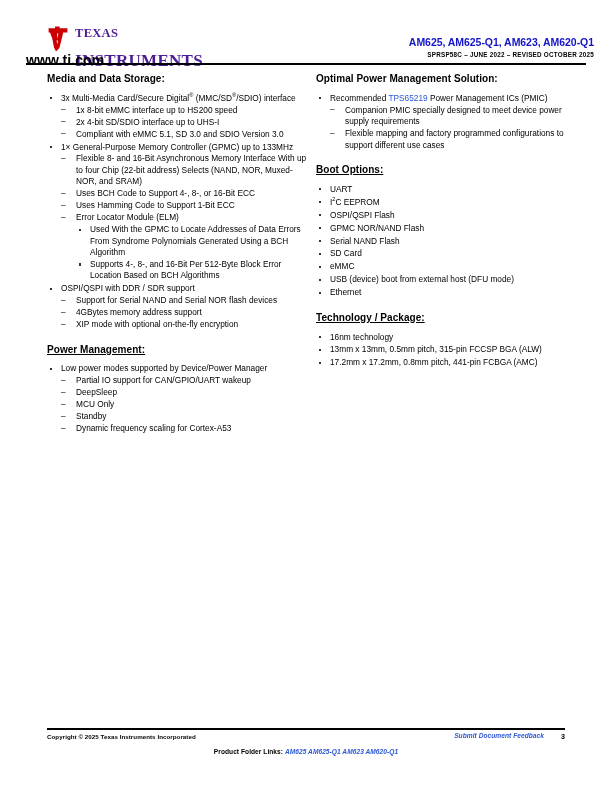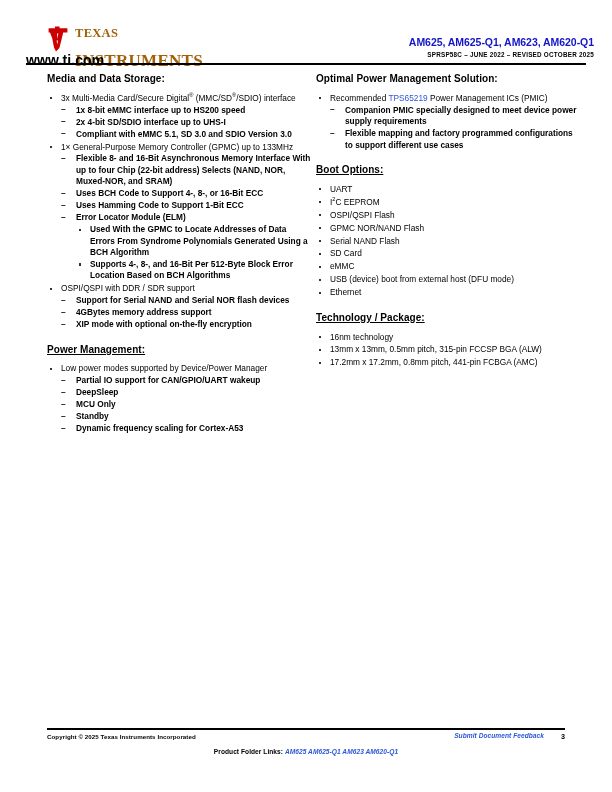--- a/index.html
+++ b/index.html
@@ -37,21 +37,21 @@
     position: relative;
     margin-right: 5px;
   }
   .ti-logo-words {
     line-height: 1.0;
     padding-top: 1px;
   }
   .ti-word {
     font-family: "Liberation Serif", serif;
     font-weight: bold;
-    color: #a16207;
+    color: #4c1d95;
     letter-spacing: 0.3px;
     display: block;
   }
   .ti-word.texas { font-size: 12.5px; }
   .ti-word.instruments { font-size: 17px; margin-top: 12px; }
 
   .ti-url {
     position: absolute;
     left: 26px;
     top: 52px;
@@ -128,21 +128,20 @@
     position: absolute;
     left: 3px;
     top: 4.5px;
     width: 2.2px;
     height: 2.2px;
     background: #333333;
   }
   ul.lvl2 {
     margin-top: 0.5px;
     margin-bottom: 1px;
-    font-weight: bold;
   }
   ul.lvl2 > li {
     position: relative;
     padding-left: 15px;
     margin-bottom: 0.5px;
   }
   ul.lvl2 > li::before {
     content: "\2013";
     position: absolute;
     left: 0px;

